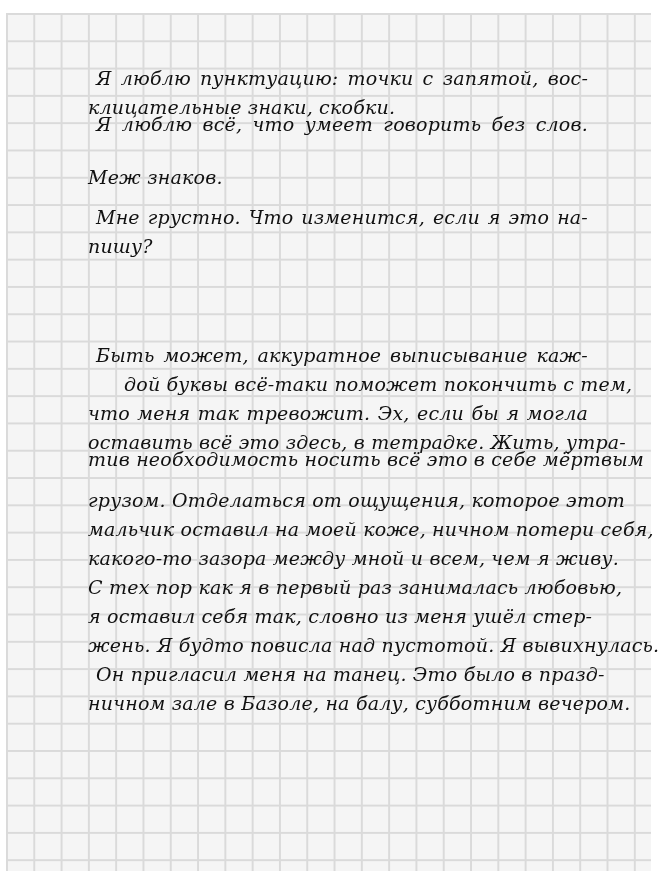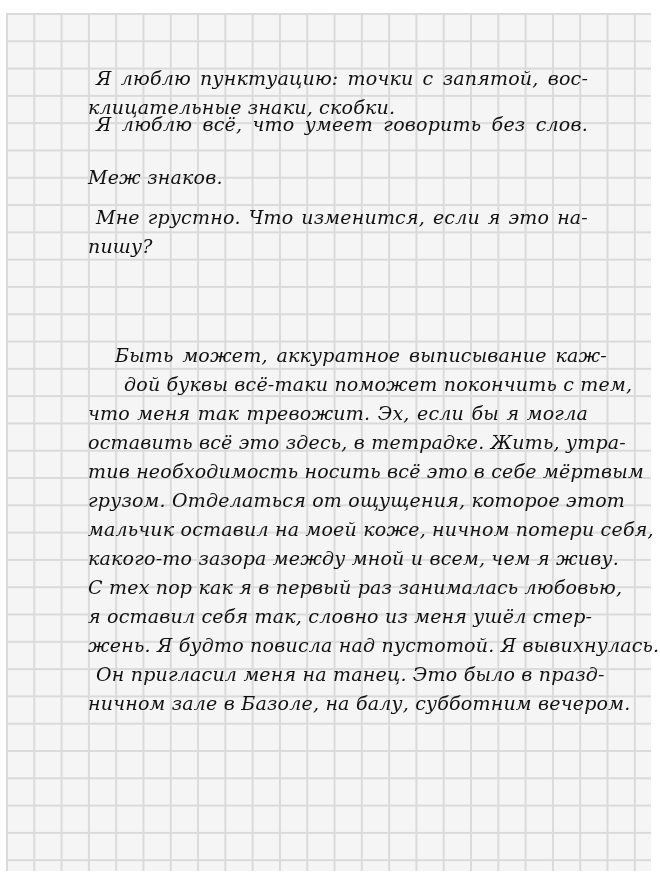--- a/index.html
+++ b/index.html
@@ -63,25 +63,25 @@
 
 <div class="page">
   <div class="grid"></div>
   <div class="text" id="text-layer">
     <div class="line indent" style="top: 66px;">Я люблю пунктуацию: точки с запятой, вос-</div>
     <div class="line last" style="top: 95px;">клицательные знаки, скобки.</div>
     <div class="line indent" style="top: 112px;">Я люблю всё, что умеет говорить без слов.</div>
     <div class="line last" style="top: 153px; margin-top: 12px;">Меж знаков.</div>
     <div class="line indent" style="top: 205px;">Мне грустно. Что изменится, если я это на-</div>
     <div class="line last" style="top: 234px;">пишу?</div>
-    <div class="line indent" style="top: 343px; margin-left: 19px;">Быть может, аккуратное выписывание каж-</div>
+    <div class="line indent" style="top: 343px;">Быть может, аккуратное выписывание каж-</div>
     <div class="line" style="top: 372px; padding-left: 36px;">дой буквы всё-таки поможет покончить с тем,</div>
     <div class="line" style="top: 430px;">оставить всё это здесь, в тетрадке. Жить, утра-</div>
     <div class="line" style="top: 401px;">что меня так тревожит. Эх, если бы я могла</div>
-    <div class="line" style="top: 459px;">тив необходимость носить всё это в себе мёртвым</div>
+    <div class="line" style="top: 447px;">тив необходимость носить всё это в себе мёртвым</div>
     <div class="line" style="top: 488px;">грузом. Отделаться от ощущения, которое этот</div>
     <div class="line" style="top: 517px;">мальчик оставил на моей коже, ничном потери себя,</div>
     <div class="line" style="top: 546px;">какого-то зазора между мной и всем, чем я живу.</div>
     <div class="line" style="top: 575px;">С тех пор как я в первый раз занималась любовью,</div>
     <div class="line" style="top: 604px;">я оставил себя так, словно из меня ушёл стер-</div>
     <div class="line" style="top: 633px; font-style: italic;">жень. Я будто повисла над пустотой. Я вывихнулась.</div>
     <div class="line indent" style="top: 662px;">Он пригласил меня на танец. Это было в празд-</div>
     <div class="line" style="top: 691px;">ничном зале в Базоле, на балу, субботним вечером.</div>
   </div>
 </div>

